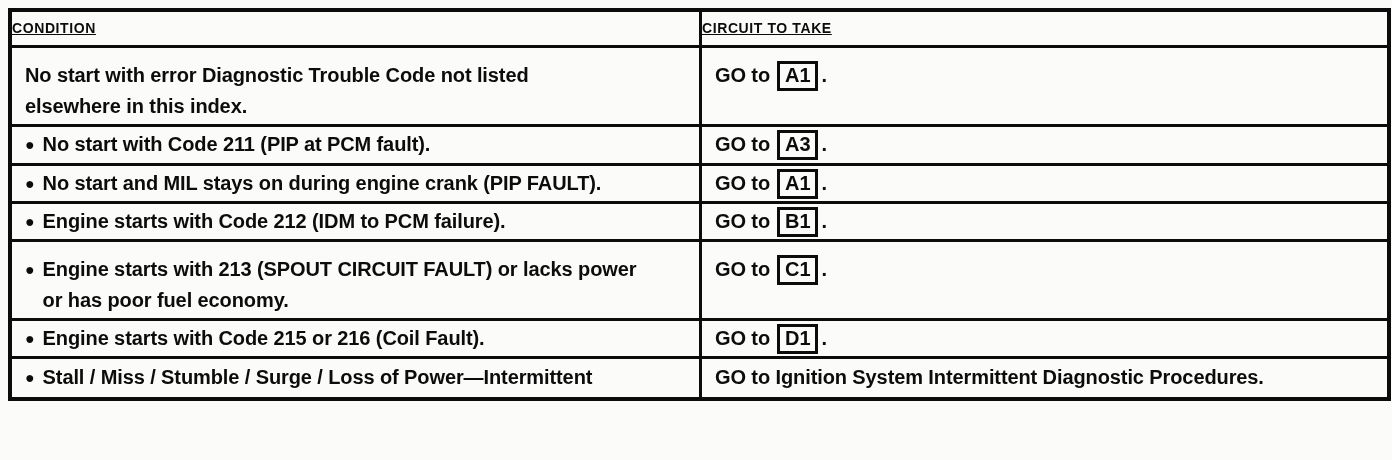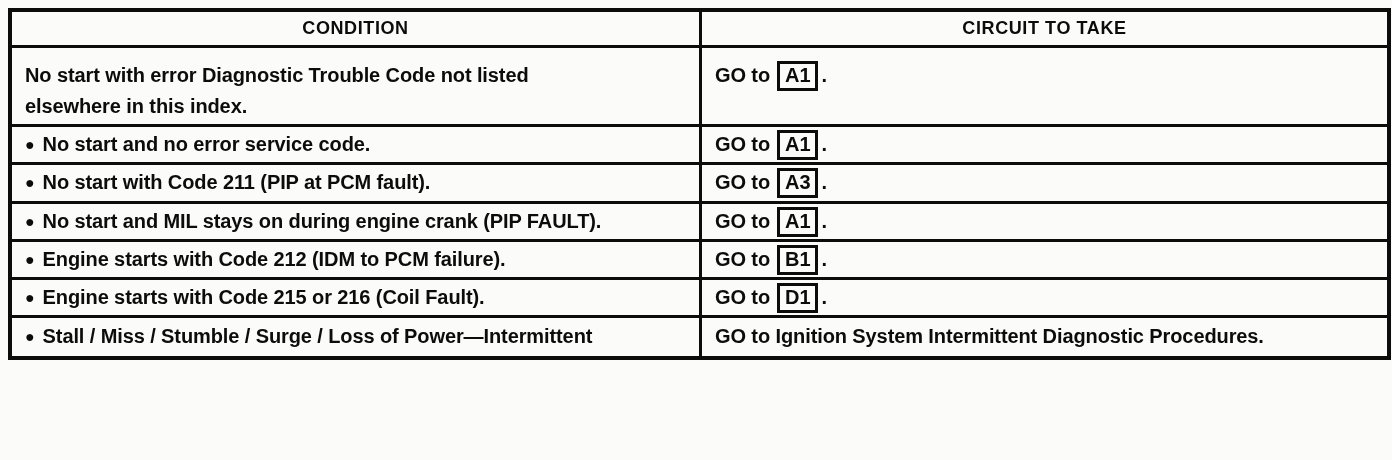--- a/index.html
+++ b/index.html
@@ -16,25 +16,26 @@
     border-collapse:collapse;
     table-layout:fixed;
   }
   table.diag, table.diag th, table.diag td{
     border:3px solid #0c0c0c;
   }
   table.diag{border-width:4px;}
   th.col-cond{width:687px;}
   th.col-act{width:685px;}
   th{
-    font-size:18px;
+    font-size:14px;
     font-weight:700;
     letter-spacing:0.6px;
-    text-align:center;
+    text-align:left;
     padding:4px 0;
+    text-decoration:underline;
   }
   td{
     font-size:20px;
     font-weight:700;
     letter-spacing:-0.1px;
     vertical-align:middle;
     padding:2px 8px 2px 13px;
     line-height:1.55;
   }
   tr.tall td{
@@ -70,28 +71,20 @@
   </thead>
   <tbody>
     <tr class="tall" style="height:72px;">
       <td>
         <span class="wrap-sm">No start with error Diagnostic Trouble Code not listed elsewhere in this index.</span>
       </td>
       <td>
         <span>GO to</span><span class="refbox">A1</span><span class="suffix">.</span>
       </td>
     </tr>
-    <tr style="height:38px;">
-      <td>
-        <span class="bullet">●</span><span>No start and no error service code.</span>
-      </td>
-      <td>
-        <span>GO to</span><span class="refbox">A1</span><span class="suffix">.</span>
-      </td>
-    </tr>
     <tr style="height:39px;">
       <td>
         <span class="bullet">●</span><span>No start with Code 211 (PIP at PCM fault).</span>
       </td>
       <td>
         <span>GO to</span><span class="refbox">A3</span><span class="suffix">.</span>
       </td>
     </tr>
     <tr style="height:38px;">
       <td>
@@ -102,20 +95,28 @@
       </td>
     </tr>
     <tr style="height:37px;">
       <td>
         <span class="bullet">●</span><span>Engine starts with Code 212 (IDM to PCM failure).</span>
       </td>
       <td>
         <span>GO to</span><span class="refbox">B1</span><span class="suffix">.</span>
       </td>
     </tr>
+    <tr class="tall" style="height:66px;">
+      <td>
+        <span class="bullet">●</span><span class="wrap-md">Engine starts with 213 (SPOUT CIRCUIT FAULT) or lacks power or has poor fuel economy.</span>
+      </td>
+      <td>
+        <span>GO to</span><span class="refbox">C1</span><span class="suffix">.</span>
+      </td>
+    </tr>
     <tr style="height:38px;">
       <td>
         <span class="bullet">●</span><span>Engine starts with Code 215 or 216 (Coil Fault).</span>
       </td>
       <td>
         <span>GO to</span><span class="refbox">D1</span><span class="suffix">.</span>
       </td>
     </tr>
     <tr style="height:42px;">
       <td>

